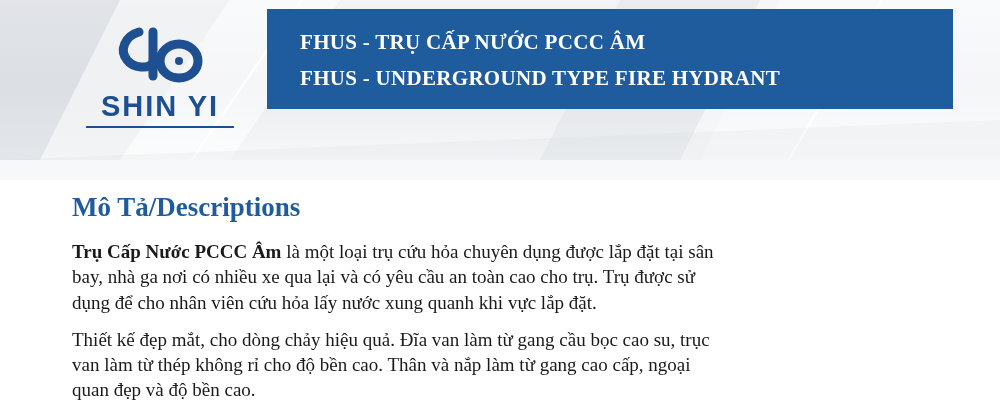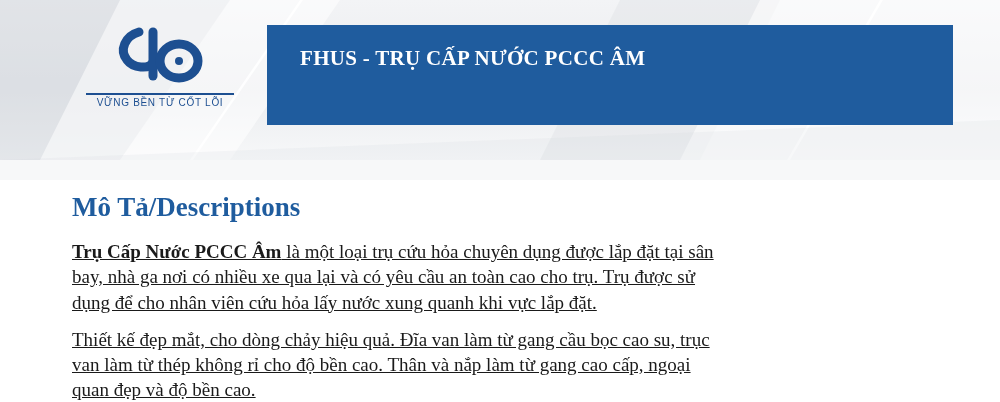--- a/index.html
+++ b/index.html
@@ -87,21 +87,21 @@
     font-family: "Liberation Sans", sans-serif;
     font-size: 10px;
     letter-spacing: 0.7px;
     color: #1d4f91;
     line-height: 1;
   }
 
   .title-box {
     position: absolute;
     left: 268px;
-    top: 26px;
+    top: 10px;
     width: 684px;
     height: 98px;
     background: #1f5c9e;
     box-shadow: 0 0 0 1px #1f5c9e;
   }
   .title-box .line {
     color: #ffffff;
     font-family: "Liberation Serif", serif;
     font-weight: bold;
     font-size: 21px;
@@ -125,21 +125,20 @@
     color: #1f5c9e;
     margin: 22px 0 0 72px;
   }
   .para {
     margin: 16px 72px 0 72px;
     font-family: "Liberation Serif", serif;
     font-size: 19px;
     line-height: 1.33;
     color: #1a1a1a;
     text-align: left;
-    text-decoration: underline;
   }
   .para b { font-weight: bold; }
   .para2 { margin-top: 12px; }
 </style>
 </head>
 <body>
 
 <div class="page">
 
   <div class="bg-band"></div>
@@ -155,26 +154,27 @@
 
     <div class="logo">
       <div class="logo-mark">
         <svg viewBox="0 0 110 62" width="110" height="62" aria-hidden="true">
           <path d="M34 6 C20 10, 14 24, 22 34 C28 42, 44 44, 48 36" fill="none" stroke="#1d4f91" stroke-width="9" stroke-linecap="round"></path>
           <path d="M48 6 L48 50" fill="none" stroke="#1d4f91" stroke-width="9" stroke-linecap="round"></path>
           <ellipse cx="74" cy="35" rx="19" ry="17" fill="none" stroke="#1d4f91" stroke-width="9"></ellipse>
           <circle cx="74" cy="35" r="4" fill="#1d4f91"></circle>
         </svg>
       </div>
+      <div class="logo-word">SHIN YI</div>
       <div class="logo-rule"></div>
-      <div class="logo-tag">VỮNG BỀN TỪ CỐT LÕI</div>
     </div>
 
     <div class="title-box">
       <div class="line line1">FHUS - TRỤ CẤP NƯỚC PCCC ÂM</div>
+      <div class="line line2">FHUS - UNDERGROUND TYPE FIRE HYDRANT</div>
     </div>
 
   </div>
 
   <div class="content">
     <div class="section-title">Mô Tả/Descriptions</div>
 
     <p class="para"><b>Trụ Cấp Nước PCCC Âm</b><span> là một loại trụ cứu hỏa chuyên dụng được lắp đặt tại sân bay, nhà ga nơi có nhiều xe qua lại và có yêu cầu an toàn cao cho trụ. Trụ được sử dụng để cho nhân viên cứu hỏa lấy nước xung quanh khi vực lắp đặt.</span></p>
 
     <p class="para para2">Thiết kế đẹp mắt, cho dòng chảy hiệu quả. Đĩa van làm từ gang cầu bọc cao su, trục van làm từ thép không rỉ cho độ bền cao. Thân và nắp làm từ gang cao cấp, ngoại quan đẹp và độ bền cao.</p>

